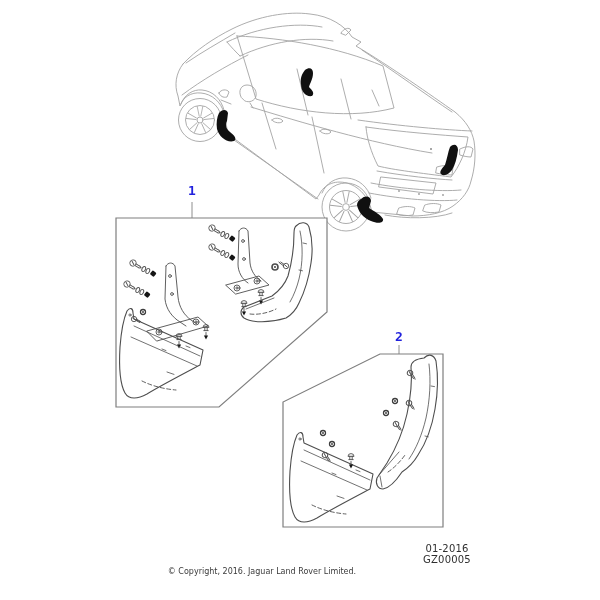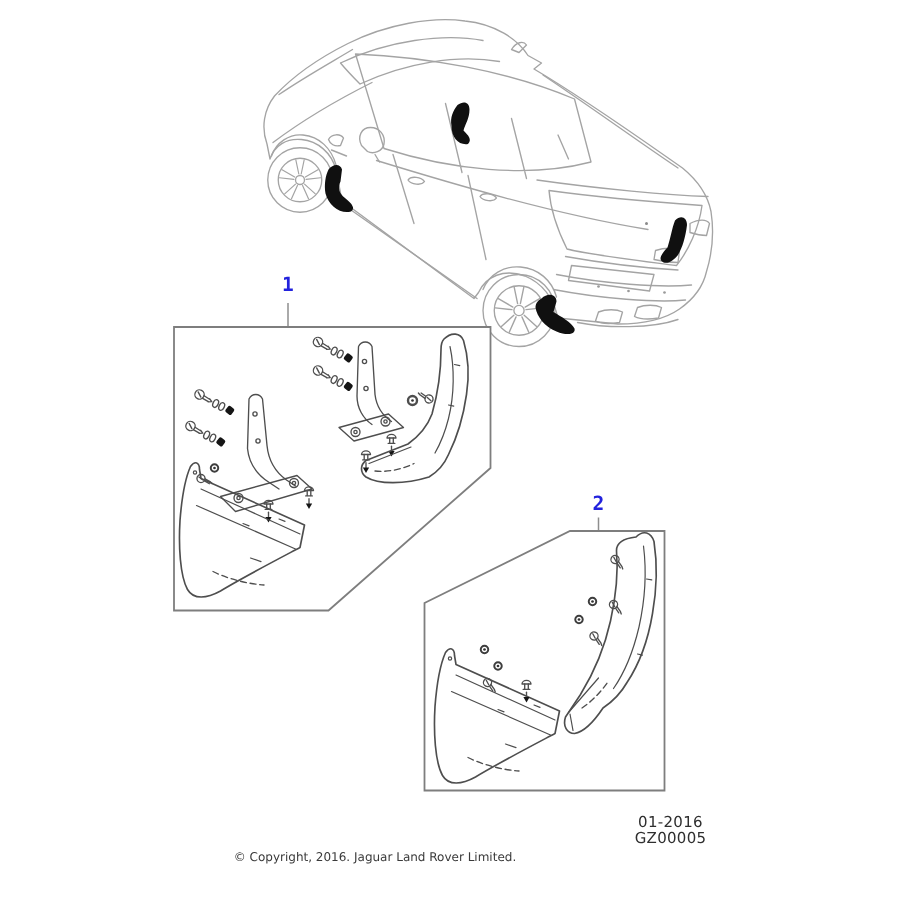--- a/index.html
+++ b/index.html
@@ -6,21 +6,21 @@
   .page{position:relative;width:600px;height:600px;background:#ffffff;overflow:hidden;
         font-family:"DejaVu Sans",sans-serif;}
   .art{position:absolute;left:0;top:0;}
   .callout{position:absolute;color:#2222dd;font-family:"DejaVu Sans Mono",monospace;
            font-weight:bold;font-size:13px;line-height:14px;text-align:center;width:14px;
            cursor:pointer;}
   .callout-1{left:185px;top:184px;}
   .callout-2{left:392px;top:330px;}
   .part-ref{position:absolute;left:407px;top:533px;width:80px;text-align:center;
             font-size:10px;line-height:11px;color:#2f2f2f;letter-spacing:0.2px;margin-top:10px;}
-  .copyright{position:absolute;left:4px;top:567px;width:492px;text-align:center;
+  .copyright{position:absolute;left:16px;top:567px;width:492px;text-align:center;
              font-size:8px;color:#3a3a3a;}
 </style>
 </head>
 <body>
 
 <div class="page">
 
   <svg class="art" width="600" height="600" viewBox="0 0 600 600">
     <defs>
       <g id="spokepair" stroke="#a4a4a4" stroke-width="0.8">

